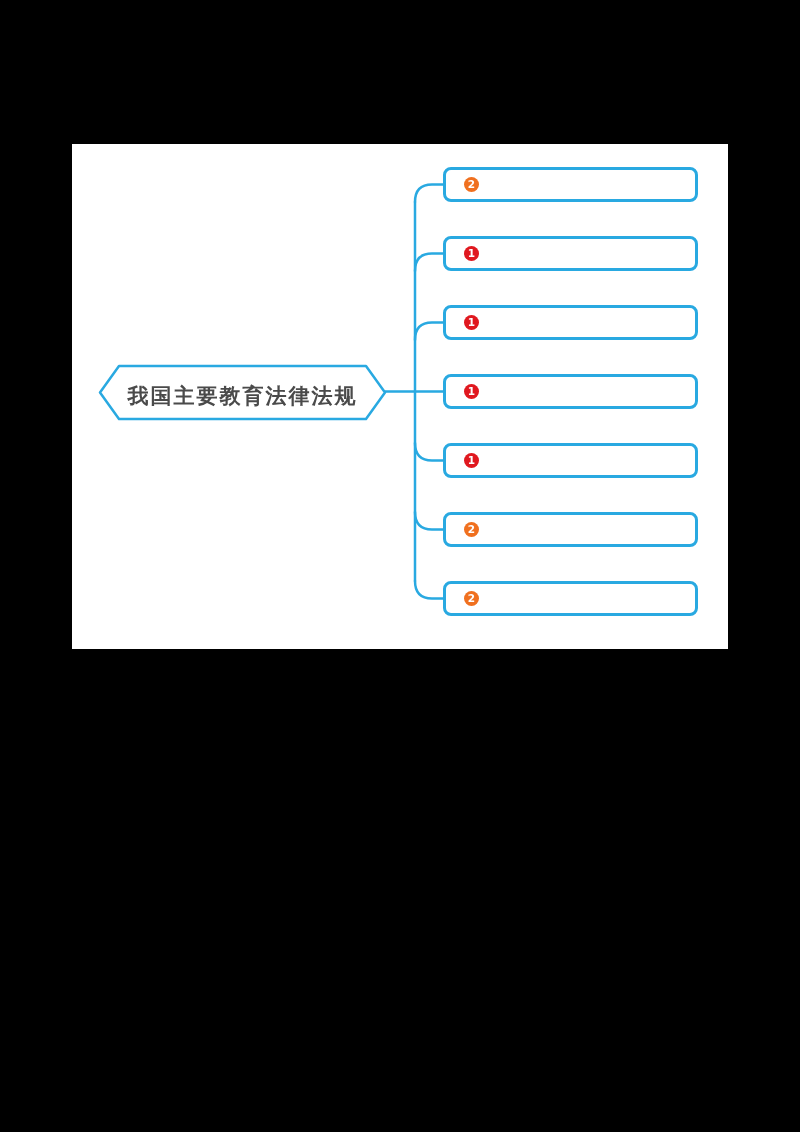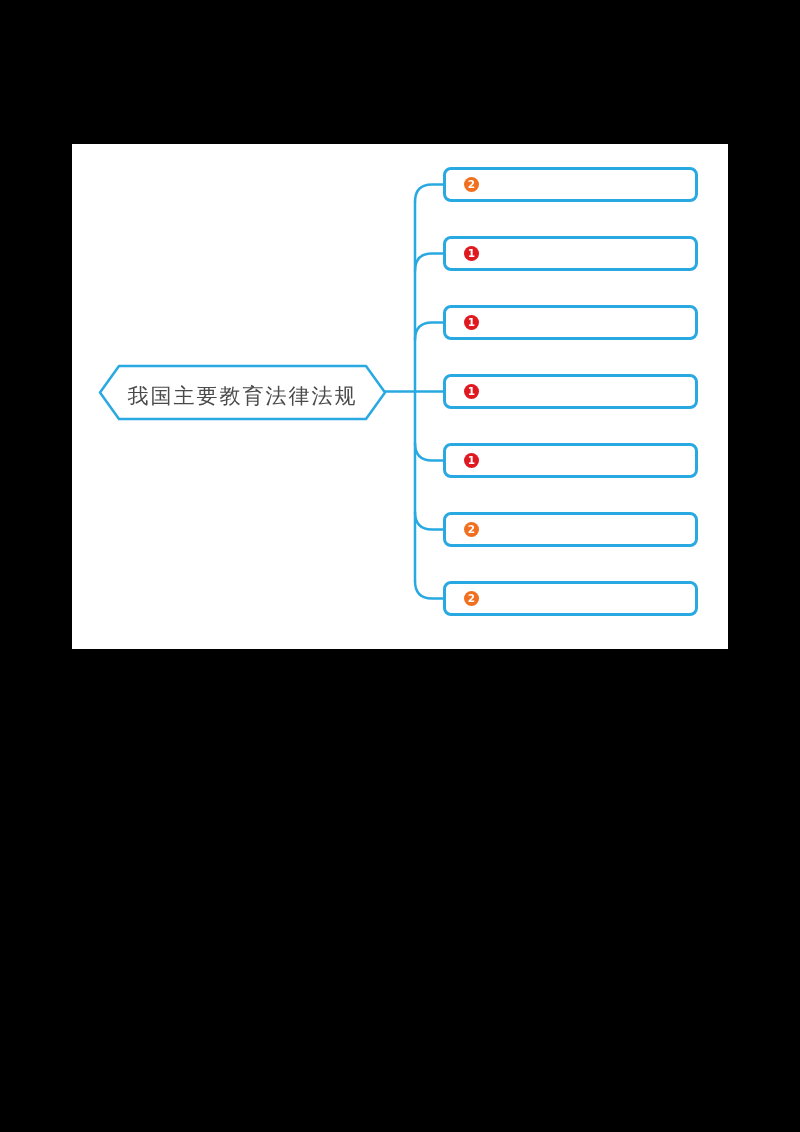--- a/index.html
+++ b/index.html
@@ -47,21 +47,21 @@
   .root-label {
     position: absolute;
     left: 28px;
     top: 222px;
     width: 285px;
     height: 59px;
     display: flex;
     align-items: center;
     justify-content: center;
     font-size: 21px;
-    font-weight: normal;
+    font-weight: bold;
     letter-spacing: 2px;
     color: var(--rootText, #4a4a4a);
     white-space: nowrap;
   }
   .branch {
     position: absolute;
     left: 371px;
     width: 255px;
     height: 35px;
     box-sizing: border-box;

